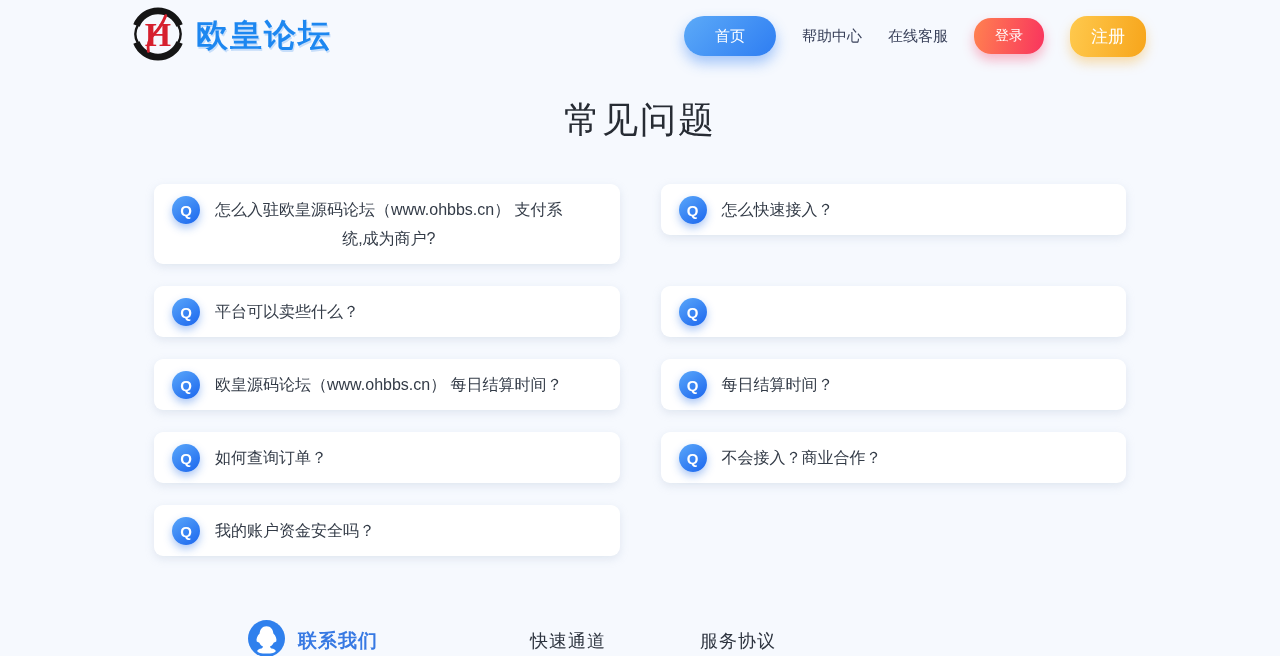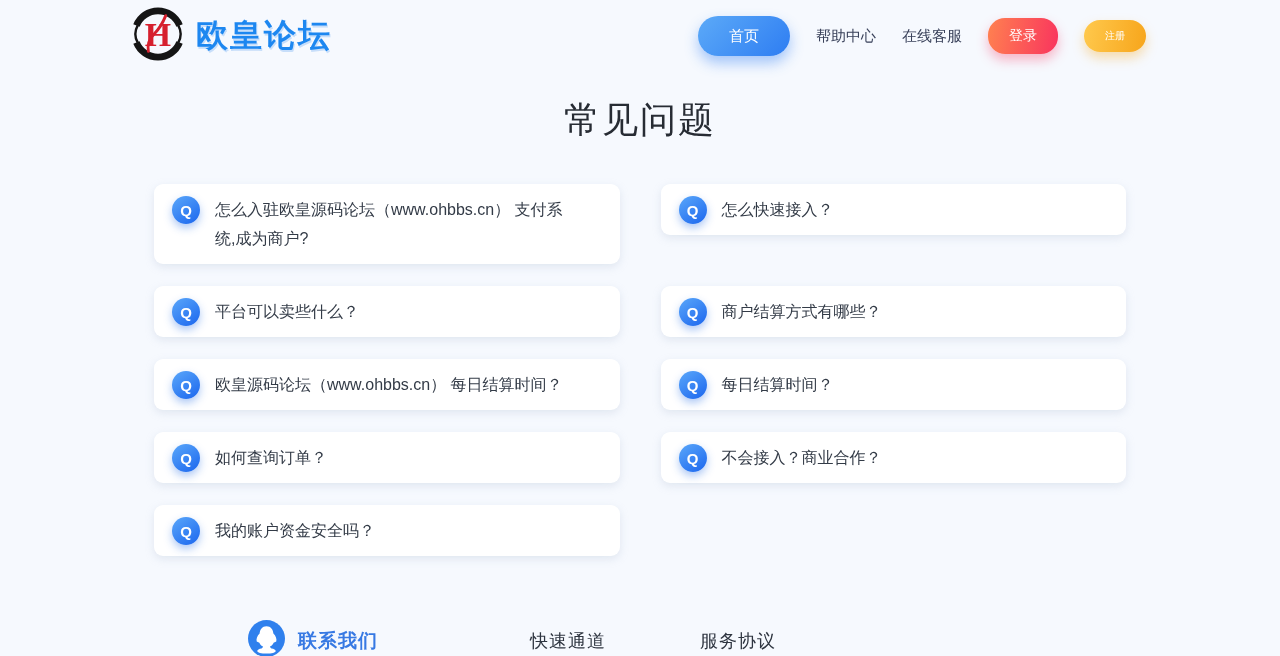--- a/index.html
+++ b/index.html
@@ -45,21 +45,21 @@
   }
   .nav-link{
     font-size:15px;color:var(--nav-link);cursor:pointer;font-weight:500;
   }
   .pill-login{
     padding:9px 21px;font-size:14px;border-radius:17px;
     background:linear-gradient(100deg,var(--login-grad-start),var(--login-grad-end));
     box-shadow:0 6px 12px rgba(249,52,94,.35);
   }
   .pill-register{
-    padding:9px 21px;font-size:10px;border-radius:17px;
+    padding:9px 21px;font-size:17px;border-radius:17px;
     background:linear-gradient(100deg,var(--register-grad-start),var(--register-grad-end));
     box-shadow:0 6px 12px rgba(247,165,27,.35);
   }
   
   .page-title{
     margin-top:34px;text-align:center;font-size:36px;font-weight:500;
     color:var(--title-color);letter-spacing:2px;height:40px;line-height:40px;
   }
   .faq-grid{
     width:972px;margin:44px auto 0;
@@ -74,21 +74,21 @@
   .q-badge{
     flex:0 0 28px;width:28px;height:28px;border-radius:50%;
     background:linear-gradient(145deg,#5aa7fa,#1b66ee);
     color:#fff;font-size:15px;font-weight:bold;
     display:flex;align-items:center;justify-content:center;
     box-shadow:0 4px 8px rgba(40,110,230,.38);
     margin-top:1px;
   }
   .faq-text{
     font-size:16px;line-height:29px;color:var(--card-text);
-    font-weight:500;white-space:pre-line;
+    font-weight:500;white-space:pre-line;text-align:center;
   }
   
   .footer{position:relative;margin-top:64px;height:60px;}
   .footer-contact{
     position:absolute;left:248px;top:0;
     display:flex;align-items:center;gap:13px;cursor:pointer;
   }
   .footer-contact-label{
     font-size:19px;font-weight:600;color:var(--footer-link-blue);letter-spacing:1px;
   }
@@ -136,21 +136,20 @@
     <div class="faq-card">
       <span class="q-badge">Q</span>
       <span class="faq-text">怎么快速接入？</span>
     </div>
     <div class="faq-card">
       <span class="q-badge">Q</span>
       <span class="faq-text">平台可以卖些什么？</span>
     </div>
     <div class="faq-card">
       <span class="q-badge">Q</span>
-      <span class="faq-text">商户结算方式有哪些？</span>
     </div>
     <div class="faq-card">
       <span class="q-badge">Q</span>
       <span class="faq-text">欧皇源码论坛（www.ohbbs.cn） 每日结算时间？</span>
     </div>
     <div class="faq-card">
       <span class="q-badge">Q</span>
       <span class="faq-text">每日结算时间？</span>
     </div>
     <div class="faq-card">

